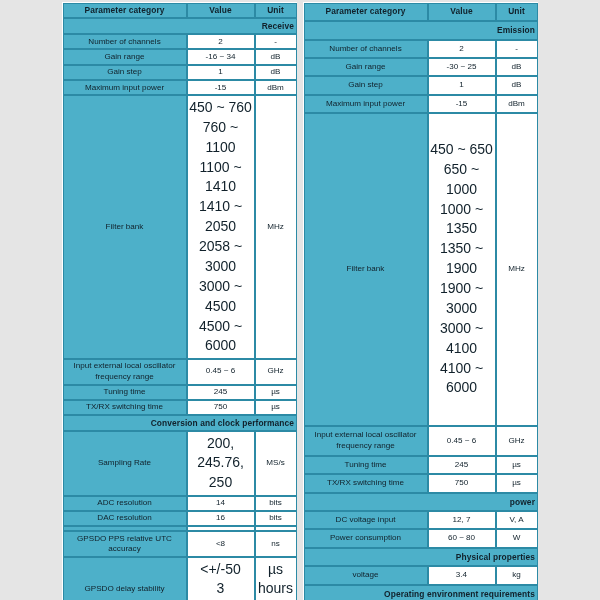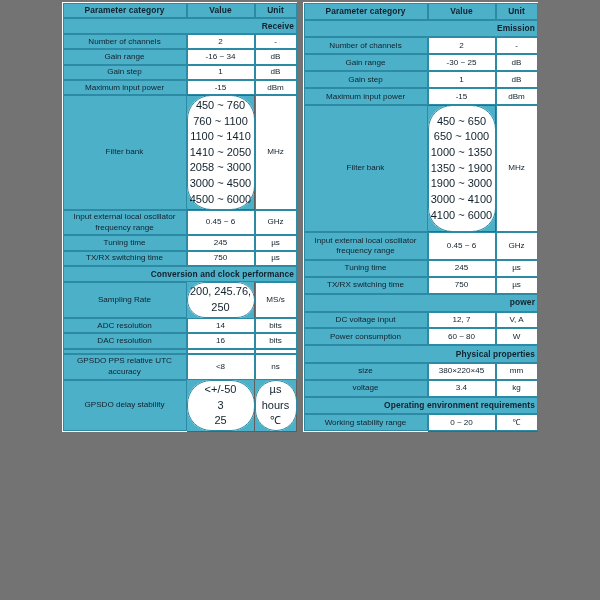--- a/index.html
+++ b/index.html
@@ -11,21 +11,21 @@
     overflow: hidden;
   }
   body {
     font-family: "Liberation Sans", sans-serif;
     color: #111111;
   }
   #sheet {
     position: relative;
     width: 600px;
     height: 600px;
-    background: #737373;
+    background: #e5e5e5;
     box-sizing: border-box;
     padding-left: 12px;
   }
   .spec-wrap {
     position: absolute;
     left: 62px;
     top: 2px;
     width: 474px;
     display: flex;
     gap: 6px;
@@ -64,22 +64,21 @@
     font-weight: bold;
     font-size: 8.4px;
     letter-spacing: 0.1px;
     text-align: right;
   }
   table.spec td.blank {
     background: #4db0c9;
   }
   table.spec td.multi {
     line-height: 1.42;
-    font-size: 11px;
-    border-radius: 24px;
+    font-size: 14px;
   }
   .cw-cat { width: 124px; }
   .cw-val { width: 68px; }
   .cw-unit { width: 42px; }
   .stack { display: block; }
 </style>
 </head>
 <body>
 
 <div id="sheet">
@@ -395,31 +394,20 @@
             </td>
             <td class="unit">
               <span class="stack">W</span>
             </td>
           </tr>
           <tr>
             <td class="section" colspan="3">Physical properties</td>
           </tr>
           <tr>
             <td class="">
-              <span class="stack">size</span>
-            </td>
-            <td class="val">
-              <span class="stack">380×220×45</span>
-            </td>
-            <td class="unit">
-              <span class="stack">mm</span>
-            </td>
-          </tr>
-          <tr>
-            <td class="">
               <span class="stack">voltage</span>
             </td>
             <td class="val">
               <span class="stack">3.4</span>
             </td>
             <td class="unit">
               <span class="stack">kg</span>
             </td>
           </tr>
           <tr>

